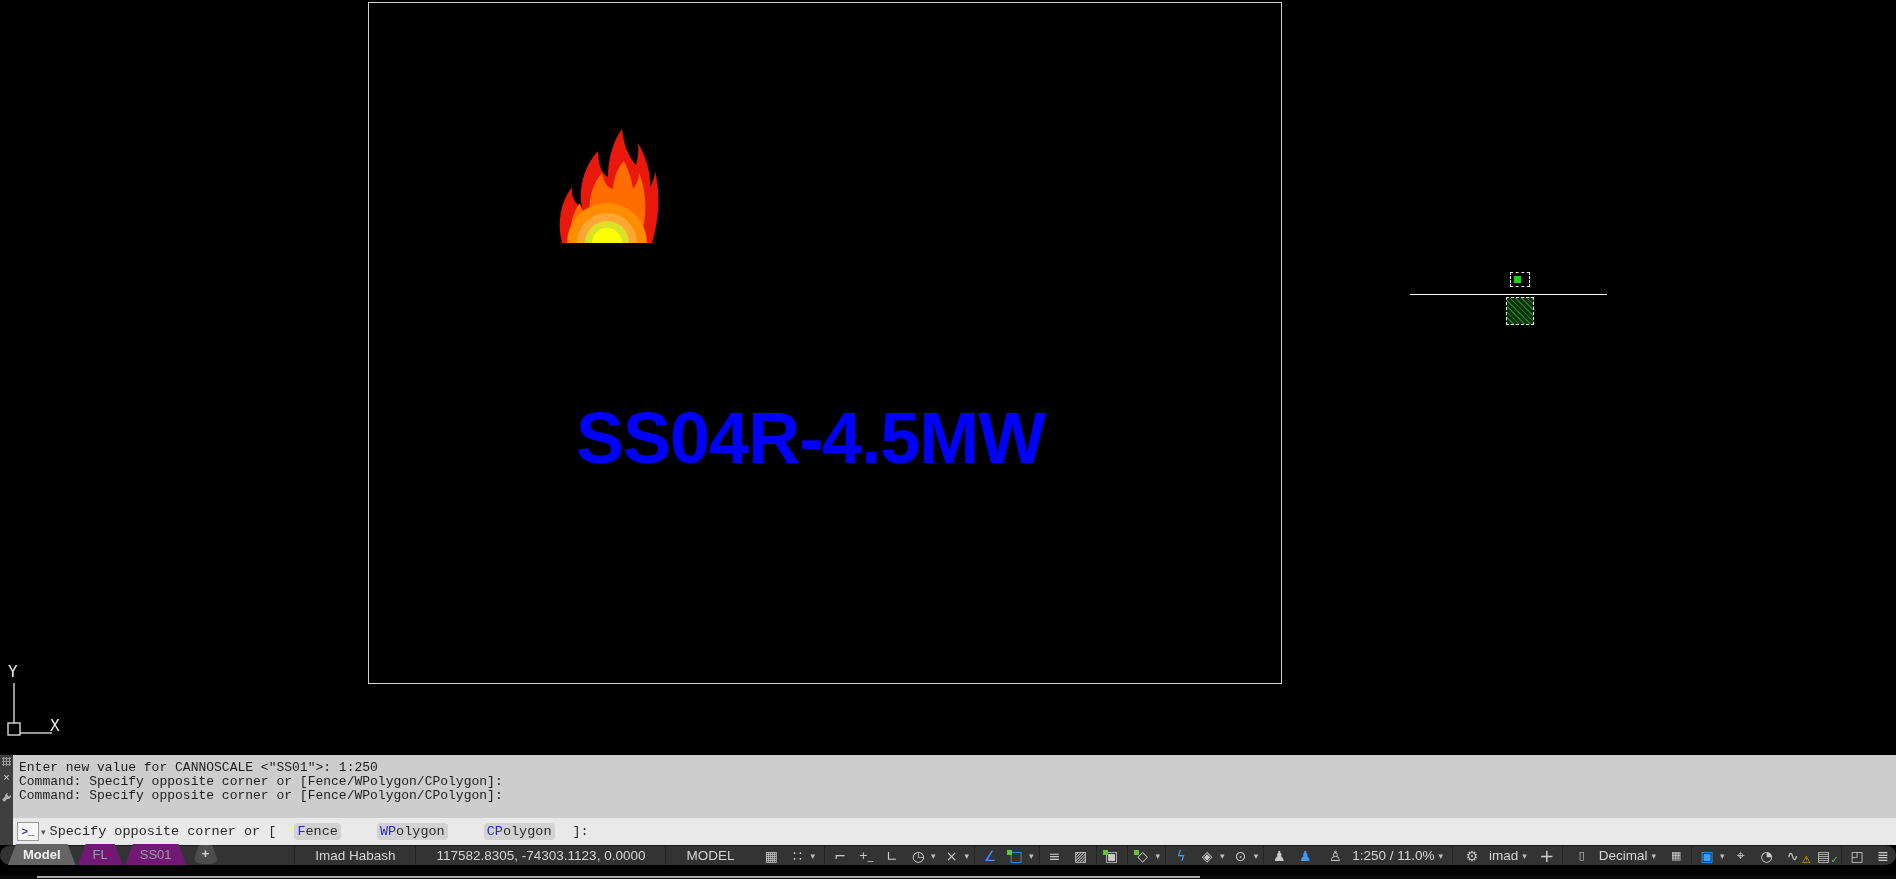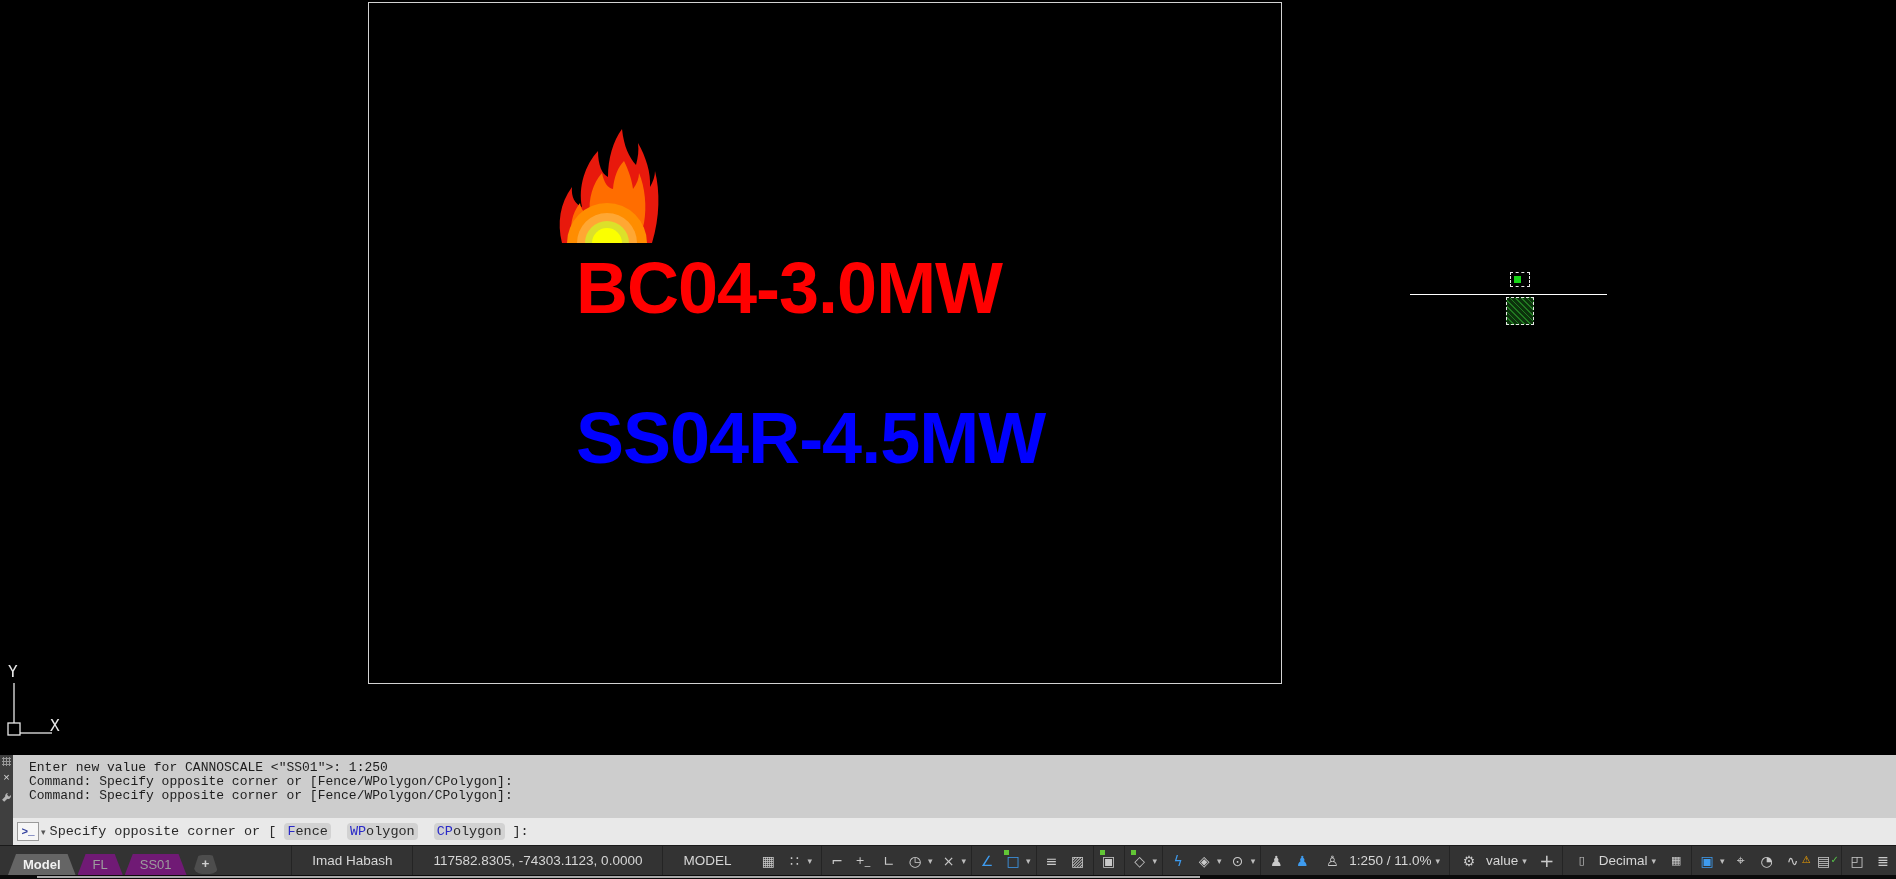--- a/index.html
+++ b/index.html
@@ -32,37 +32,37 @@
   .cmd-strip{position:absolute;left:0;top:0;width:13px;height:90px;background:#3f3f3f;
              display:flex;flex-direction:column;align-items:center;}
   .cmd-grip{width:9px;height:9px;margin-top:2px;
             background-image:radial-gradient(circle,#979797 1px,transparent 1.1px);
             background-size:3px 3px;}
   .cmd-close{color:#dcdcdc;font-size:11px;line-height:11px;margin-top:6px;cursor:default;}
   .cmd-wrench{margin-top:9px;}
   .cmd-history{position:absolute;left:13px;top:0;width:1883px;height:63px;background:#cdcdcd;
                padding-top:6px;box-sizing:border-box;}
   .cmd-history div{font-family:"Liberation Mono","DejaVu Sans Mono",monospace;
-                   font-size:13px;line-height:14px;color:#1d1d1d;padding-left:16px;white-space:pre;}
+                   font-size:13px;line-height:14px;color:#1d1d1d;padding-left:6px;white-space:pre;}
   .cmd-active{position:absolute;left:13px;top:63px;width:1883px;height:27px;background:#e9e9e9;
               display:flex;align-items:center;}
   .prompt-box{display:inline-flex;align-items:center;justify-content:center;
               width:20px;height:17px;margin-left:4px;border:1px solid #9a9a9a;background:#f6f6f6;
               color:#33419e;font-family:"Liberation Mono",monospace;font-size:11px;font-weight:bold;}
   .prompt-caret{color:#555;font-size:9px;margin:0 4px 0 2px;font-family:"DejaVu Sans",sans-serif;}
   .cmd-text{font-family:"Liberation Mono","DejaVu Sans Mono",monospace;font-size:13.5px;
             color:#2a2a2a;white-space:pre;display:flex;align-items:center;}
-  .chip{background:#d2d2d2;border-radius:4px;padding:1px 3px;margin:0 8px;
+  .chip{background:#d2d2d2;border-radius:4px;padding:1px 3px;margin:0 18px;
         font-family:"Liberation Mono","DejaVu Sans Mono",monospace;font-size:13.5px;}
   .chip .hot{color:#2929c8;} .chip .rest{color:#2a2a2a;}
 
   
-  #status{position:absolute;left:0;top:845px;width:1896px;height:30px;background:#333333;
+  #status{position:absolute;left:0;top:845px;width:1896px;height:20px;background:#333333;
           border-top:1px solid #1a1a1a;display:flex;align-items:stretch;color:#d6d6d6;
-          font-size:13.5px;box-sizing:border-box;}
+          font-size:13.5px;box-sizing:border-box;border-radius:12px;}
   .tabs{display:flex;align-items:flex-end;padding-left:8px;}
   .tab{height:21px;line-height:21px;padding:0 15px;margin-right:2px;font-size:13px;
        clip-path:polygon(8px 0,calc(100% - 8px) 0,100% 100%,0 100%);}
   .tab.active{background:#656565;color:#f2f2f2;font-weight:bold;}
   .tab.inactive{background:#701a75;color:#9d9d9d;}
   .tab-add{height:19px;width:26px;margin:0 0 1px 4px;background:#4d4d4d;border-radius:9px;
            color:#cfcfcf;text-align:center;line-height:18px;font-weight:bold;
            clip-path:polygon(6px 0,calc(100% - 6px) 0,100% 100%,0 100%);}
   .sfield{display:flex;align-items:center;padding:0 20px;border-left:1px solid #242424;
           white-space:nowrap;}
@@ -100,21 +100,20 @@
            C101 55 103 49 103 44 C108 64 108 90 100 116 Z"></path>
       <path fill="#ff6d00" d="M20 116 C17 100 20 86 28 76 C29 83 33 87 38 88 C36 72 41 56 50 46 C52 56 56 61 61 62
            C62 50 66 40 72 34 C77 44 80 54 81 62 C85 57 87 51 87 46 C93 60 95 80 92 96
            C90 104 88 110 86 116 Z"></path>
       <path fill="#ff8d00" d="M15 116 A40 40 0 0 1 95 116 Z"></path>
       <path fill="#ffa733" d="M25 116 A30 30 0 0 1 85 116 Z"></path>
       <path fill="#dce02a" d="M33 116 A22 22 0 0 1 77 116 Z"></path>
       <path fill="#fbff00" d="M40 116 A15 15 0 0 1 70 116 Z"></path>
     </svg>
 
-    <div class="dwg-label red" style="top:252px;">BC04-3.0MW</div>
     <div class="dwg-label blue" style="top:402px;">SS04R-4.5MW</div>
 
     <div class="sel-line"></div>
     <div class="grip-box"></div>
     <div class="grip-dot"></div>
     <div class="sel-rect"></div>
 
     <svg id="ucs" width="90" height="85" viewBox="0 0 90 85">
       <text x="8" y="22" fill="#e8e8e8" font-size="16" font-family="DejaVu Sans Mono, monospace">Y</text>
       <line x1="14" y1="28" x2="14" y2="68" stroke="#e8e8e8" stroke-width="1.3"></line>
@@ -195,21 +194,21 @@
     <span class="sicon">♟</span>
     <span class="sicon blue">♟</span>
     <div class="sgroup">
       <span class="sicon">♙</span>
       <span class="slabel">1:250 / 11.0%</span>
       <span class="caret">▾</span>
     </div>
     <div class="divider"></div>
     <div class="sgroup">
       <span class="sicon">⚙</span>
-      <span class="slabel">value</span>
+      <span class="slabel">imad</span>
       <span class="caret">▾</span>
     </div>
     <span class="sicon" style="font-size:18px;">+</span>
     <div class="divider"></div>
     <div class="sgroup">
       <span class="sicon small">▯</span>
       <span class="slabel">Decimal</span>
       <span class="caret">▾</span>
     </div>
     <span class="sicon small">▦</span>

